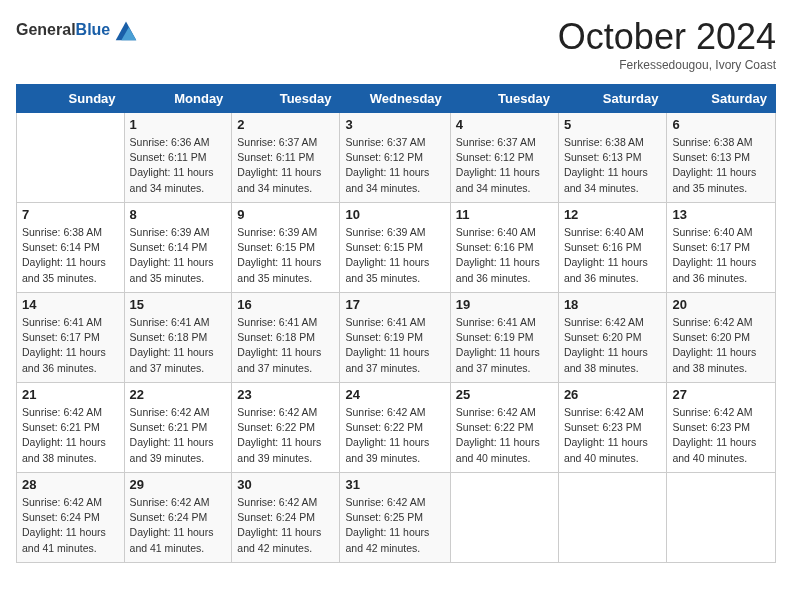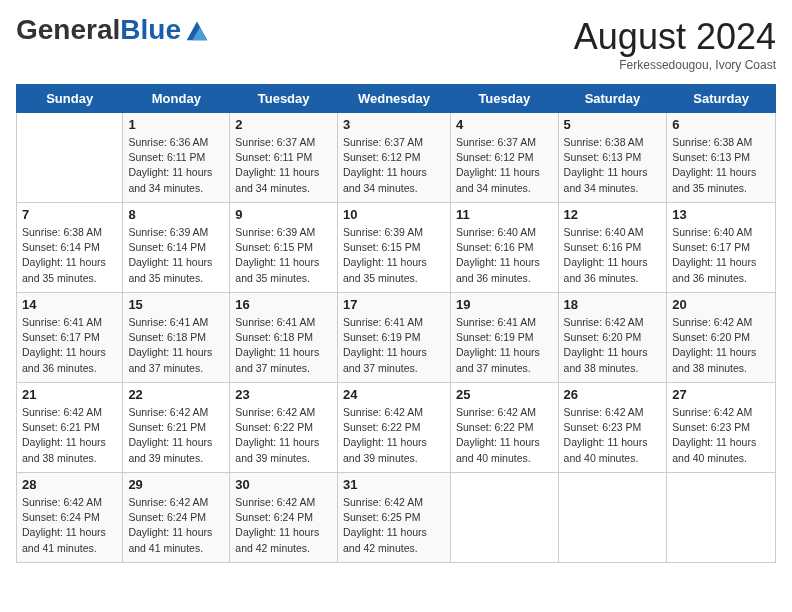--- a/index.html
+++ b/index.html
@@ -14,21 +14,21 @@
       display: flex;
       justify-content: space-between;
       align-items: flex-start;
       margin-bottom: 12px;
     }
     .logo {
       display: flex;
       align-items: center;
     }
     .logo-text {
-      font-size: 28px;
+      font-size: 16px;
       font-weight: bold;
       line-height: 1;
     }
     .logo-general { color: #333; }
     .logo-blue { color: #1a5fa8; }
     .logo-icon {
       width: 28px;
       height: 28px;
       margin-left: 2px;
     }
@@ -45,22 +45,22 @@
       color: #555;
     }
     table {
       width: 100%;
       border-collapse: collapse;
       font-size: 11px;
     }
     thead tr th {
       background-color: #1a5fa8;
       color: #fff;
-      padding: 6px 20px;
-      text-align: center;
+      padding: 6px 8px;
+      text-align: right;
       font-size: 13px;
       font-weight: bold;
       border: 1px solid #1a5fa8;
     }
     tbody tr td {
       border: 1px solid #ccc;
       vertical-align: top;
       padding: 4px 5px;
       height: 90px;
       width: 113px;
@@ -98,21 +98,21 @@
           <span class="logo-general">General</span><span class="logo-blue">Blue</span>
         </span>
         <svg class="logo-icon" viewBox="0 0 30 30" xmlns="http://www.w3.org/2000/svg">
           <polygon points="4,26 15,6 26,26" fill="#1a5fa8"></polygon>
           <polygon points="10,26 18,12 26,26" fill="#4a9fd4"></polygon>
         </svg>
       </div>
     </div>
   </div>
   <div class="title-block">
-    <div class="calendar-title">August 2024</div>
+    <div class="calendar-title">October 2024</div>
     <div class="calendar-subtitle">Ferkessedougou, Ivory Coast</div>
   </div>
 </div>
 
 <table>
   <thead>
     <tr id="thead-row">
     <th>Sunday</th>
         <th>Monday</th>
         <th>Tuesday</th>

